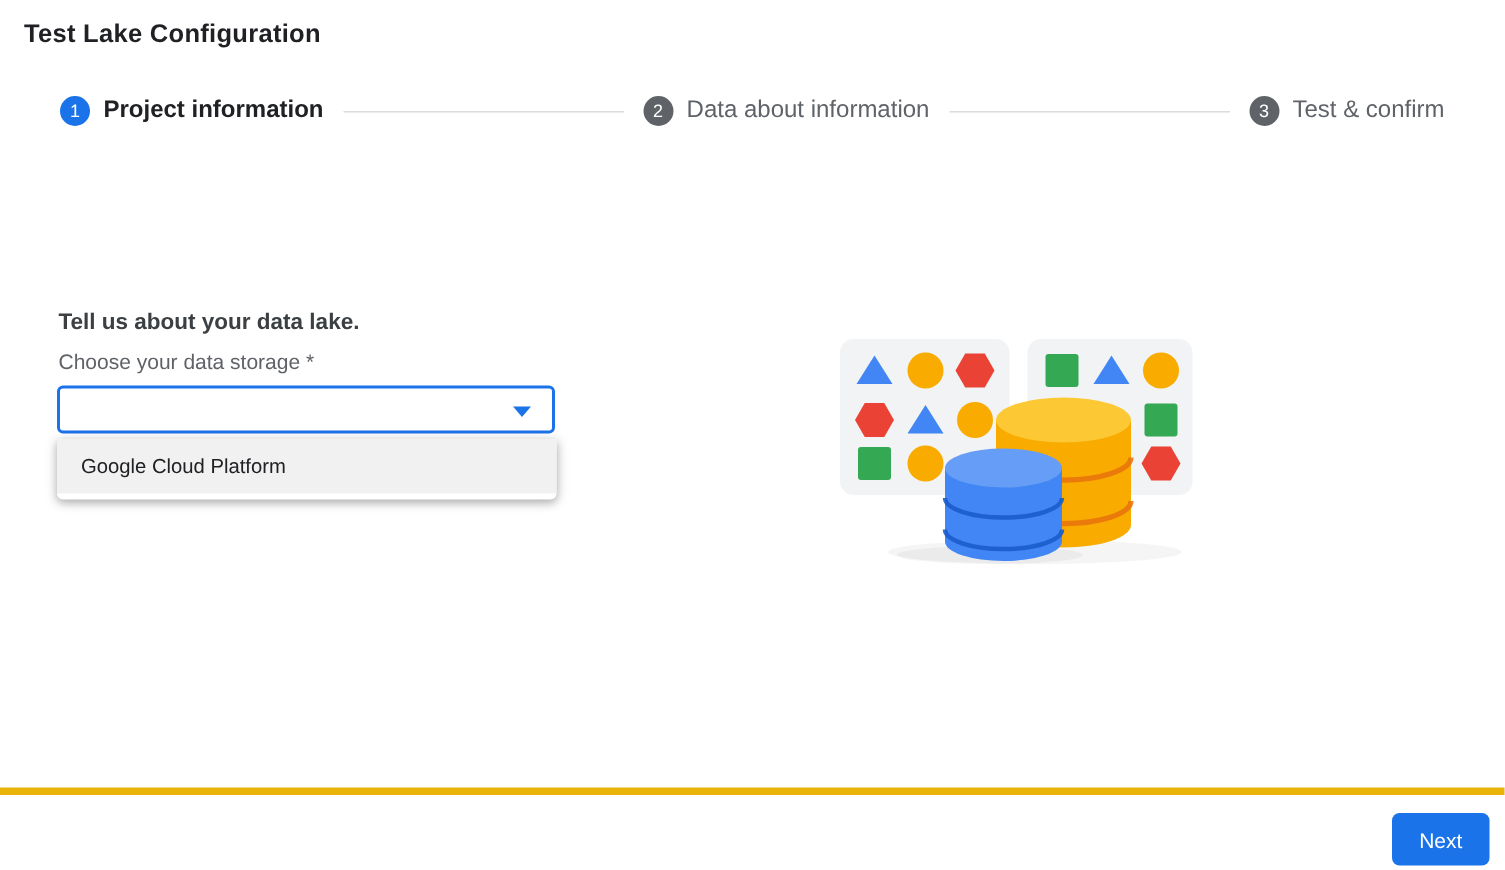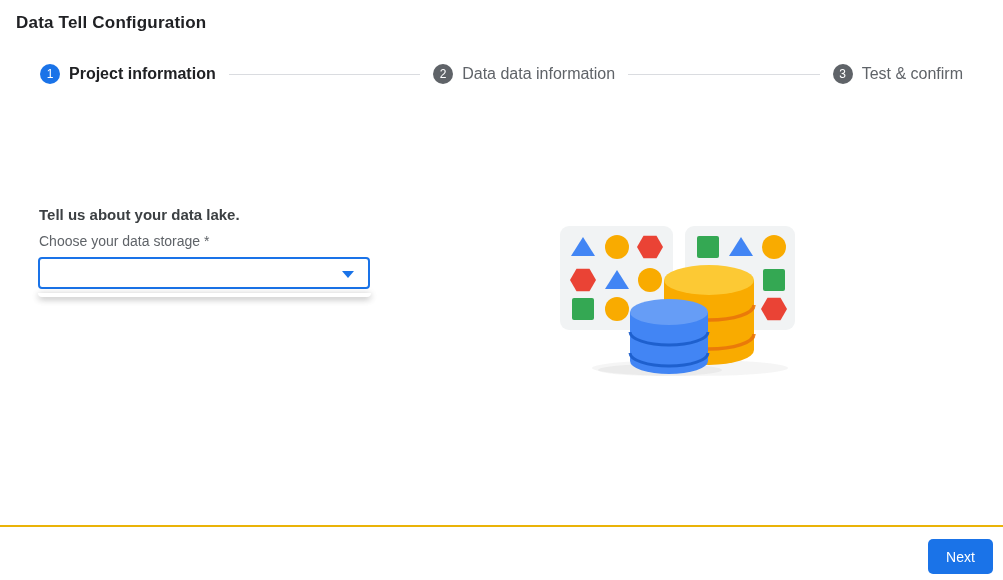--- a/index.html
+++ b/index.html
@@ -71,62 +71,63 @@
     background: #fff;
   }
   .menu-item.highlighted { background: #f1f1f1; }
 
   
   .illustration { position: absolute; left: 550px; top: 215px; }
 
   
   .footer {
     position: absolute; left: 0; right: 0; top: 525px; height: 55px;
-    border-top: 2px solid #eab308; background: #fff;
+    border-top: 5px solid #eab308; background: #fff;
   }
   .next-button {
     position: absolute; right: 10px; top: 12px;
     width: 65px; height: 35px;
     background: #1a73e8; color: #fff; border: none; border-radius: 5px;
     font-family: "Liberation Sans", sans-serif;
     font-size: 14px; font-weight: 500; cursor: pointer;
   }
 </style>
 </head>
 <body>
 
 <div class="page">
 
-  <h1 class="page-title">Data Tell Configuration</h1>
+  <h1 class="page-title">Test Lake Configuration</h1>
 
   <div class="stepper">
     <div class="step active">
       <span class="step-circle">1</span>
       <span class="step-label">Project information</span>
     </div>
     <div class="connector"></div>
     <div class="step inactive">
       <span class="step-circle">2</span>
-      <span class="step-label">Data data information</span>
+      <span class="step-label">Data about information</span>
     </div>
     <div class="connector"></div>
     <div class="step inactive">
       <span class="step-circle">3</span>
       <span class="step-label">Test &amp; confirm</span>
     </div>
   </div>
 
   <h2 class="form-heading">Tell us about your data lake.</h2>
   <label class="storage-label">Choose your data storage *</label>
 
   <div class="select-box">
     <span class="caret"></span>
   </div>
 
   <div class="menu">
+    <div class="menu-item highlighted">Google Cloud Platform</div>
   </div>
 
   <svg class="illustration" width="260" height="170" viewBox="0 0 260 170" aria-hidden="true">
 
     <g>
       <rect x="10" y="11" width="113" height="104" rx="9" fill="#f1f3f4"></rect>
     </g>
     <g>
       <rect x="135" y="11" width="110" height="104" rx="9" fill="#f1f3f4"></rect>
     </g>

